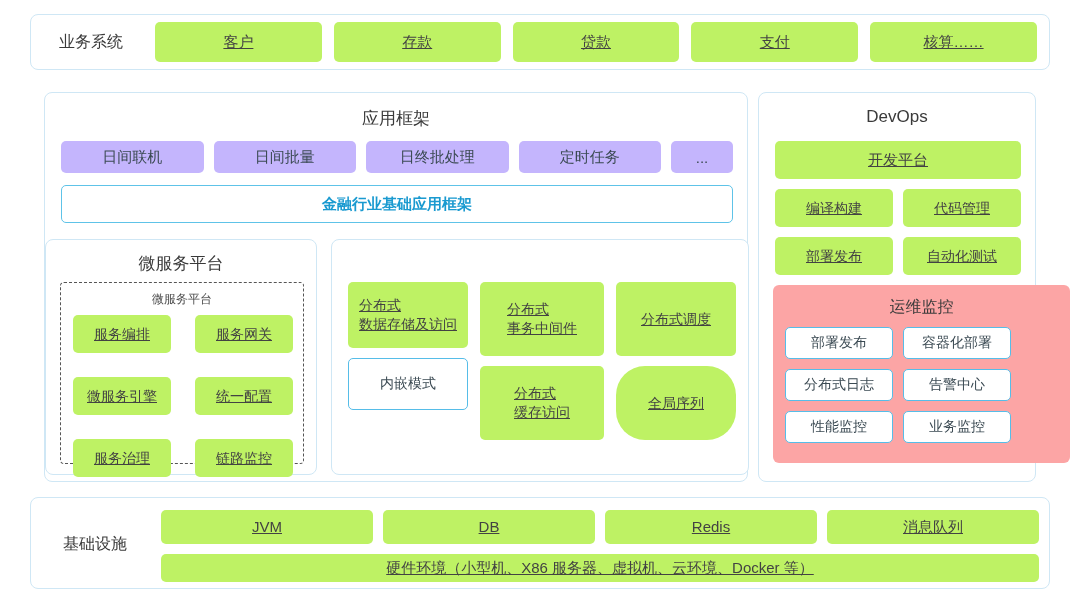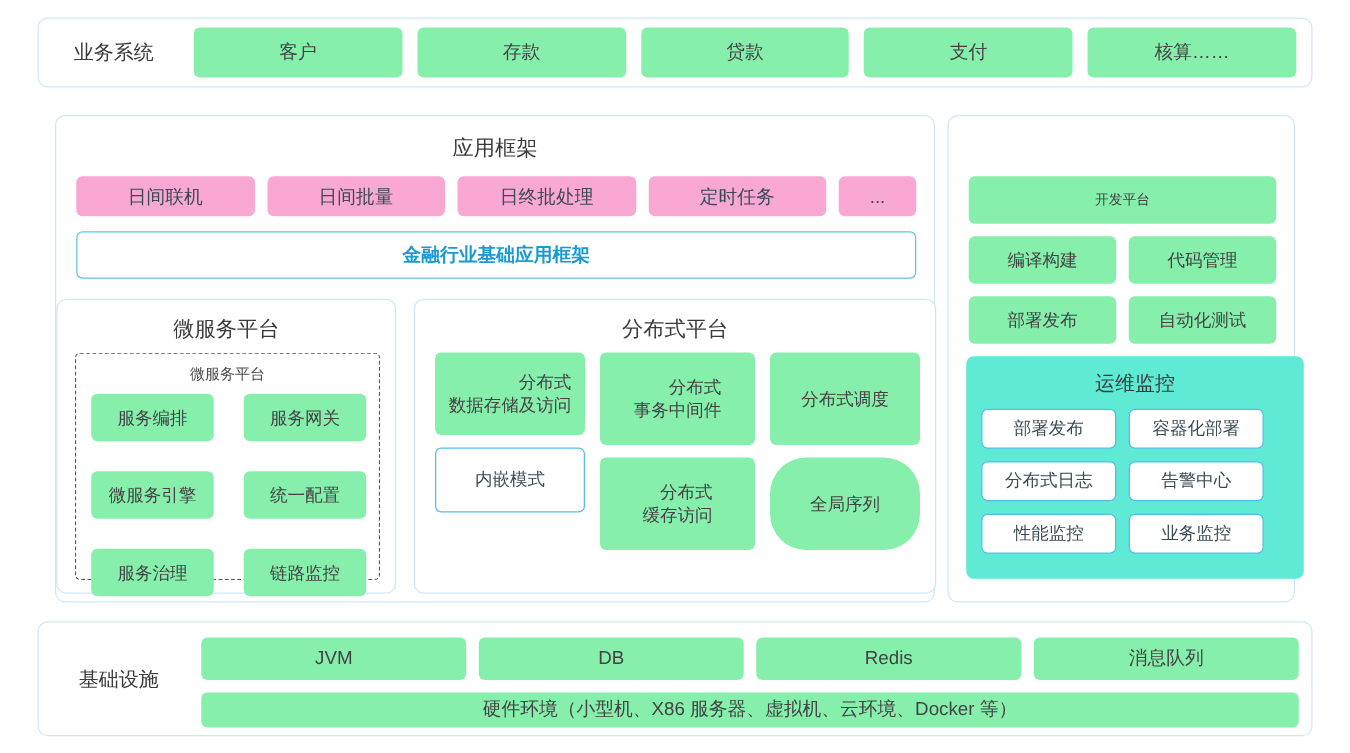--- a/index.html
+++ b/index.html
@@ -23,33 +23,34 @@
 
   
   .panel {
     box-sizing: border-box;
     border: 1px solid #cfe7f5;
     border-radius: 8px;
     background: #ffffff;
   }
   .gray-box {
     box-sizing: border-box;
-    background: #86efac;
+    background: #bef264;
     border-radius: 5px;
     display: flex;
     align-items: center;
     justify-content: center;
-    text-align: right;
+    text-align: left;
     color: #434343;
     font-size: 15px;
     line-height: 1.35;
+    text-decoration: underline;
   }
   .blue-box {
     box-sizing: border-box;
-    background: #f9a8d4;
+    background: #c4b5fd;
     border-radius: 5px;
     display: flex;
     align-items: center;
     justify-content: center;
     text-align: center;
     color: #3b4a53;
     font-size: 15px;
   }
   .outline-box {
     box-sizing: border-box;
@@ -246,40 +247,40 @@
     left: 0;
     top: 14px;
     width: 100%;
   }
   #devops-platform {
     position: absolute;
     left: 16px;
     top: 48px;
     width: 246px;
     height: 38px;
-    font-size: 11px;
+    font-size: 15px;
   }
   #devops-grid {
     position: absolute;
     left: 16px;
     top: 96px;
     width: 246px;
     display: grid;
     grid-template-columns: 1fr 1fr;
     grid-gap: 10px;
   }
   #devops-grid .gray-box { height: 38px; font-size: 14px; }
   #ops-panel {
     position: absolute;
     left: 14px;
     top: 192px;
-    width: 270px;
+    width: 297px;
     height: 178px;
     box-sizing: border-box;
-    background: #5eead4;
+    background: #fca5a5;
     border-radius: 6px;
   }
   #ops-title {
     position: absolute;
     left: 0;
     top: 12px;
     width: 100%;
     text-align: center;
     font-size: 16px;
     color: #3a3a3a;
@@ -367,40 +368,40 @@
           <div class="gray-box">服务网关</div>
           <div class="gray-box">微服务引擎</div>
           <div class="gray-box">统一配置</div>
           <div class="gray-box">服务治理</div>
           <div class="gray-box">链路监控</div>
         </div>
       </div>
     </div>
 
     <div class="panel" id="dist-panel">
-      <div class="section-title" id="dist-title">分布式平台</div>
 
       <div id="dist-col1">
         <div class="gray-box multiline">分布式<br>数据存储及访问</div>
         <div class="outline-box">内嵌模式</div>
       </div>
 
       <div id="dist-col2">
         <div class="gray-box multiline">分布式<br>事务中间件</div>
         <div class="gray-box multiline">分布式<br>缓存访问</div>
       </div>
 
       <div id="dist-col3">
         <div class="gray-box">分布式调度</div>
         <div class="gray-box">全局序列</div>
       </div>
     </div>
   </div>
 
   <div class="panel" id="devops-panel">
+    <div class="section-title" id="devops-title">DevOps</div>
     <div class="gray-box" id="devops-platform">开发平台</div>
     <div id="devops-grid">
       <div class="gray-box">编译构建</div>
       <div class="gray-box">代码管理</div>
       <div class="gray-box">部署发布</div>
       <div class="gray-box">自动化测试</div>
     </div>
 
     <div id="ops-panel">
       <div id="ops-title">运维监控</div>

